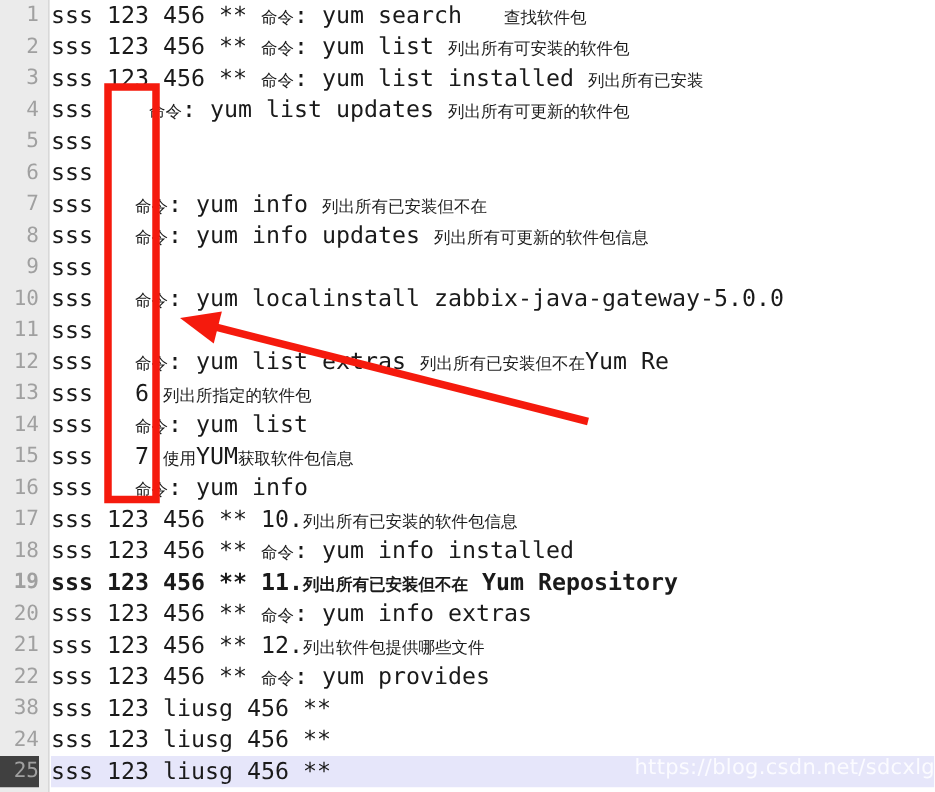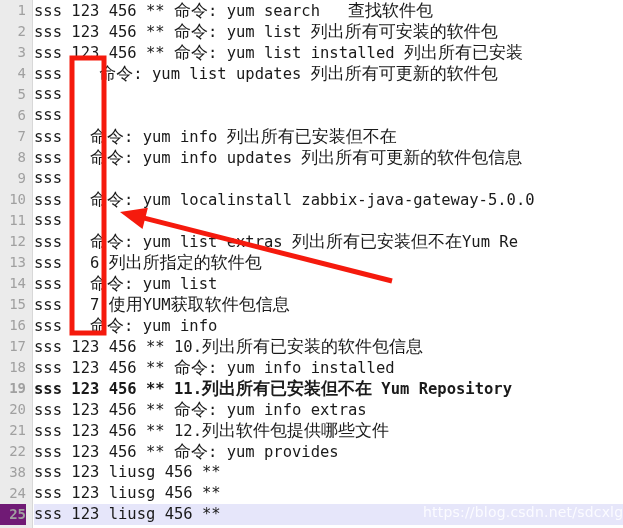--- a/index.html
+++ b/index.html
@@ -47,22 +47,21 @@
     position: relative;
     height: 21px;
     line-height: 21px;
     white-space: nowrap;
     overflow: hidden;
   }
   .row.highlight .code {
     background: #e6e6fa;
   }
   .row.highlight .lineno {
-    background: #701a75;
-    font-weight: bold;
+    background: #404040;
   }
   .lineno {
     position: absolute;
     left: 0;
     top: 0;
     width: 26px;
     height: 21px;
     text-align: right;
     color: #a0a0a0;
     font-size: 14px;
@@ -76,21 +75,21 @@
     height: 21px;
     width: 589px;
     color: #1a1a1a;
     font-size: 15.5px;
     font-family: "DejaVu Sans Mono", "Liberation Mono", monospace;
     white-space: pre;
     overflow: hidden;
   }
   .code .cjk {
     font-family: "DejaVu Sans", "Liberation Sans", sans-serif;
-    font-size: 17px;
+    font-size: 11px;
   }
 
   
   #watermark {
     position: absolute;
     left: 423px;
     top: 504px;
     font-family: "DejaVu Sans", "Liberation Sans", sans-serif;
     font-size: 14px;
     color: #fbfbff;

